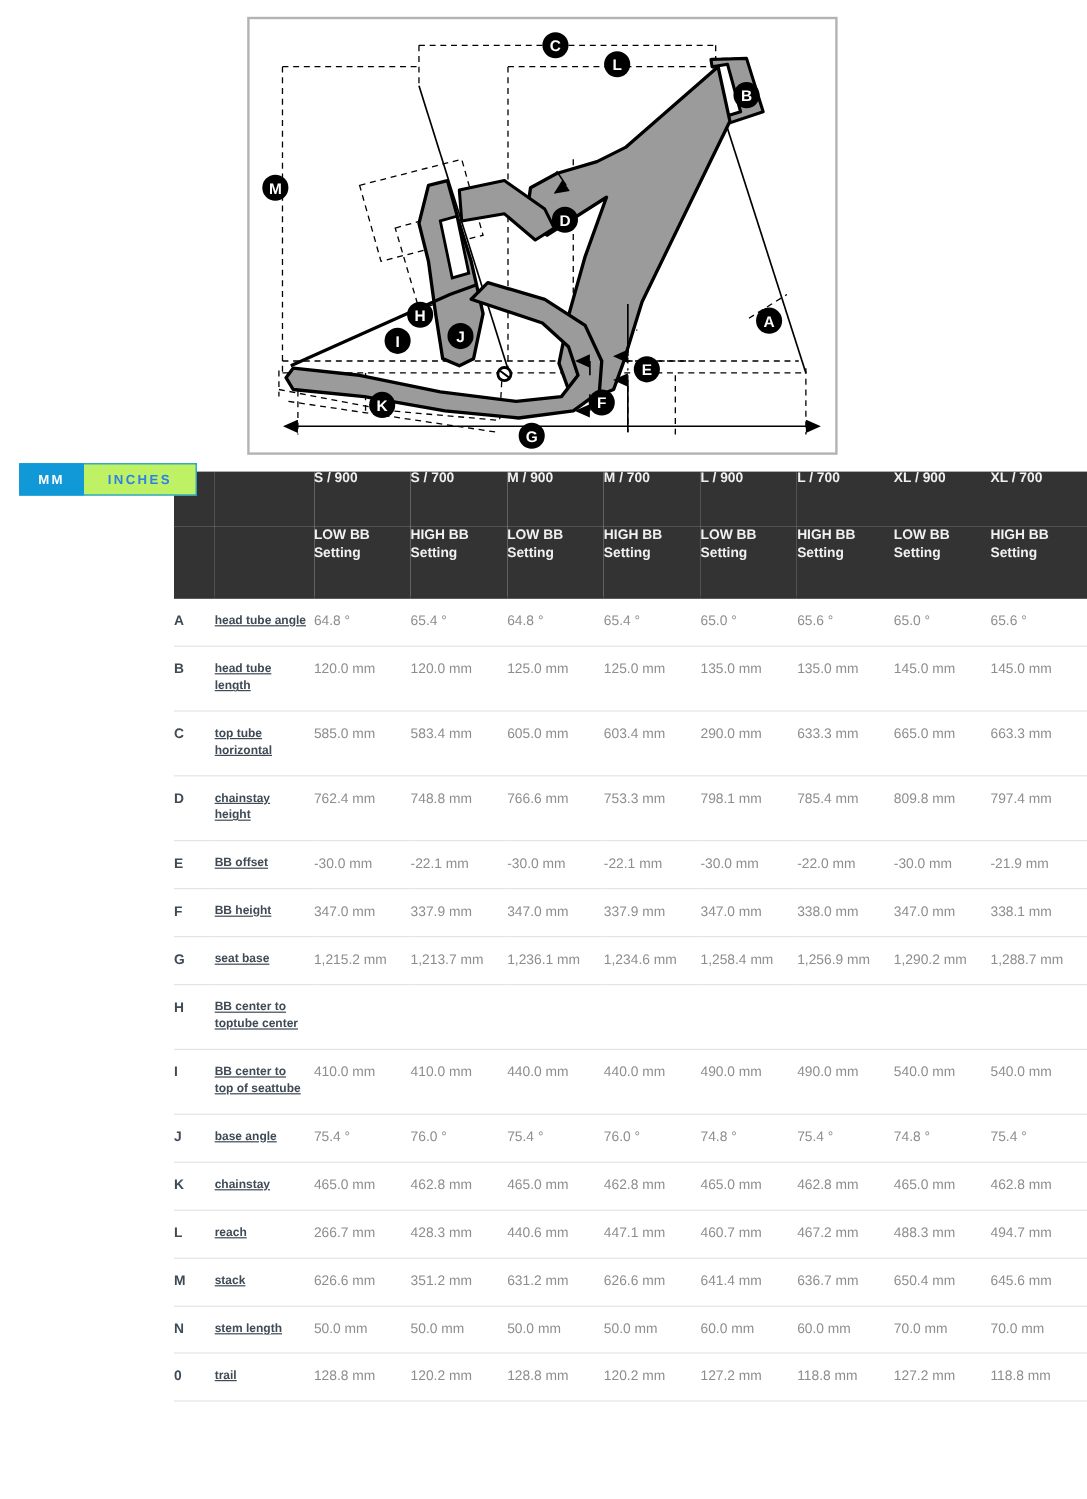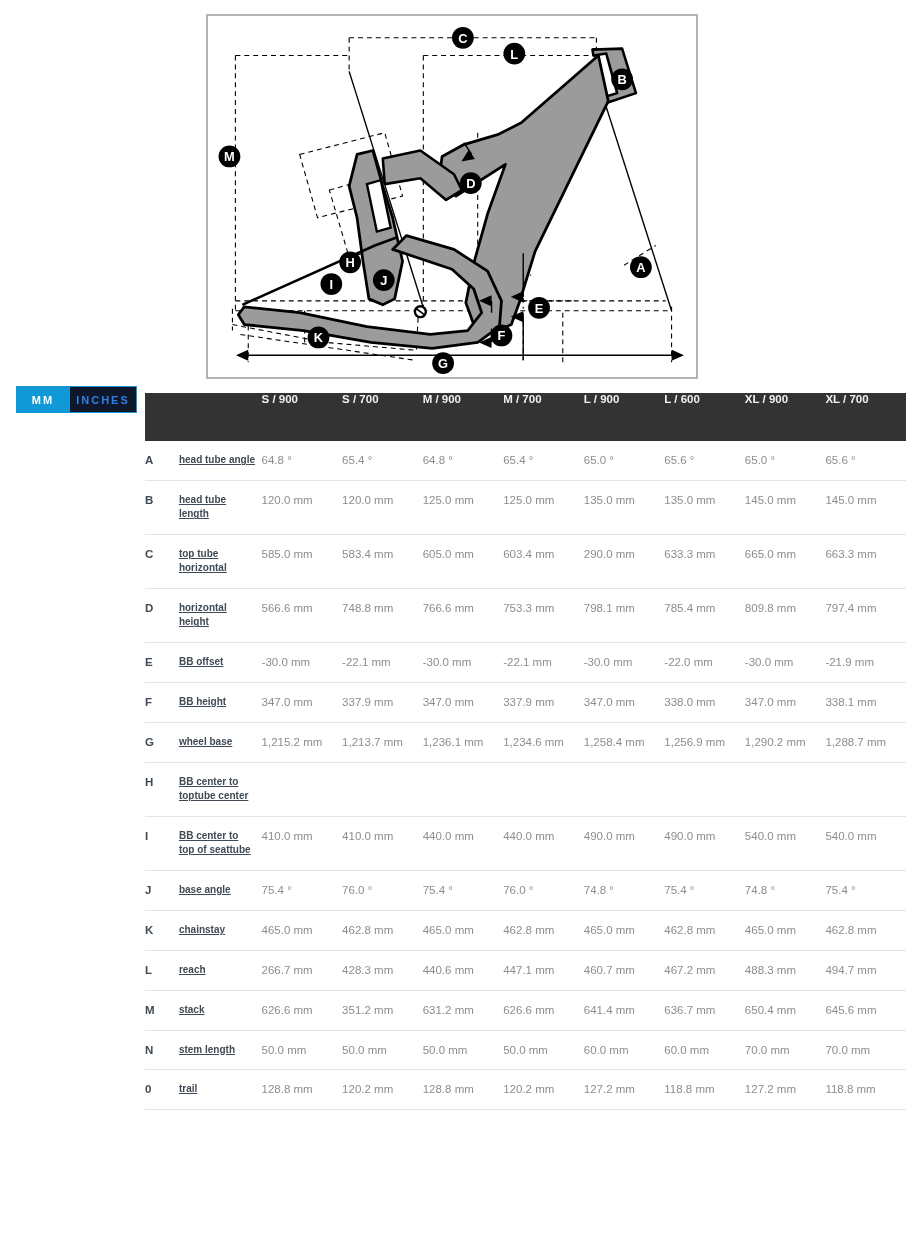--- a/index.html
+++ b/index.html
@@ -48,23 +48,23 @@
     cursor: pointer;
     user-select: none;
   }
   .unit-tab.active {
     background: #1099d6;
     color: #ffffff;
     width: 54px;
     border: 1px solid #1099d6;
   }
   .unit-tab.inactive {
-    background: #0f172a;
+    background: #bef264;
     color: #2f7fe8;
-    width: 67px;
+    width: 94px;
     border: 1px solid #1099d6;
     border-left: none;
   }
 
   
   #geo-table {
     position: absolute;
     left: 145px;
     top: 393px;
     width: 761px;
@@ -275,23 +275,35 @@
 <table id="geo-table">
   <thead>
     <tr class="hdr-size-row">
       <th class="hdr-letter"></th>
       <th class="hdr-name"></th>
       <th class="hdr-col">S / 900</th>
       <th class="hdr-col">S / 700</th>
       <th class="hdr-col">M / 900</th>
       <th class="hdr-col">M / 700</th>
       <th class="hdr-col">L / 900</th>
-      <th class="hdr-col">L / 600</th>
+      <th class="hdr-col">L / 700</th>
       <th class="hdr-col">XL / 900</th>
       <th class="hdr-col">XL / 700</th>
+    </tr>
+    <tr class="hdr-bb-row">
+      <th class="hdr-letter"></th>
+      <th class="hdr-name"></th>
+      <th class="hdr-col">LOW BB Setting</th>
+      <th class="hdr-col">HIGH BB Setting</th>
+      <th class="hdr-col">LOW BB Setting</th>
+      <th class="hdr-col">HIGH BB Setting</th>
+      <th class="hdr-col">LOW BB Setting</th>
+      <th class="hdr-col">HIGH BB Setting</th>
+      <th class="hdr-col">LOW BB Setting</th>
+      <th class="hdr-col">HIGH BB Setting</th>
     </tr>
   </thead>
   <tbody id="geo-table-body">
       <tr>
         <td class="cell-letter">A</td>
         <td class="cell-name">head tube angle</td>
         <td class="cell-value">64.8 °</td>
         <td class="cell-value">65.4 °</td>
         <td class="cell-value">64.8 °</td>
         <td class="cell-value">65.4 °</td>
@@ -319,22 +331,22 @@
         <td class="cell-value">583.4 mm</td>
         <td class="cell-value">605.0 mm</td>
         <td class="cell-value">603.4 mm</td>
         <td class="cell-value">290.0 mm</td>
         <td class="cell-value">633.3 mm</td>
         <td class="cell-value">665.0 mm</td>
         <td class="cell-value">663.3 mm</td>
       </tr>
       <tr>
         <td class="cell-letter">D</td>
-        <td class="cell-name">horizontal height</td>
-        <td class="cell-value">566.6 mm</td>
+        <td class="cell-name">chainstay height</td>
+        <td class="cell-value">762.4 mm</td>
         <td class="cell-value">748.8 mm</td>
         <td class="cell-value">766.6 mm</td>
         <td class="cell-value">753.3 mm</td>
         <td class="cell-value">798.1 mm</td>
         <td class="cell-value">785.4 mm</td>
         <td class="cell-value">809.8 mm</td>
         <td class="cell-value">797.4 mm</td>
       </tr>
       <tr>
         <td class="cell-letter">E</td>
@@ -355,21 +367,21 @@
         <td class="cell-value">337.9 mm</td>
         <td class="cell-value">347.0 mm</td>
         <td class="cell-value">337.9 mm</td>
         <td class="cell-value">347.0 mm</td>
         <td class="cell-value">338.0 mm</td>
         <td class="cell-value">347.0 mm</td>
         <td class="cell-value">338.1 mm</td>
       </tr>
       <tr>
         <td class="cell-letter">G</td>
-        <td class="cell-name">wheel base</td>
+        <td class="cell-name">seat base</td>
         <td class="cell-value">1,215.2 mm</td>
         <td class="cell-value">1,213.7 mm</td>
         <td class="cell-value">1,236.1 mm</td>
         <td class="cell-value">1,234.6 mm</td>
         <td class="cell-value">1,258.4 mm</td>
         <td class="cell-value">1,256.9 mm</td>
         <td class="cell-value">1,290.2 mm</td>
         <td class="cell-value">1,288.7 mm</td>
       </tr>
       <tr class="row-tall">

